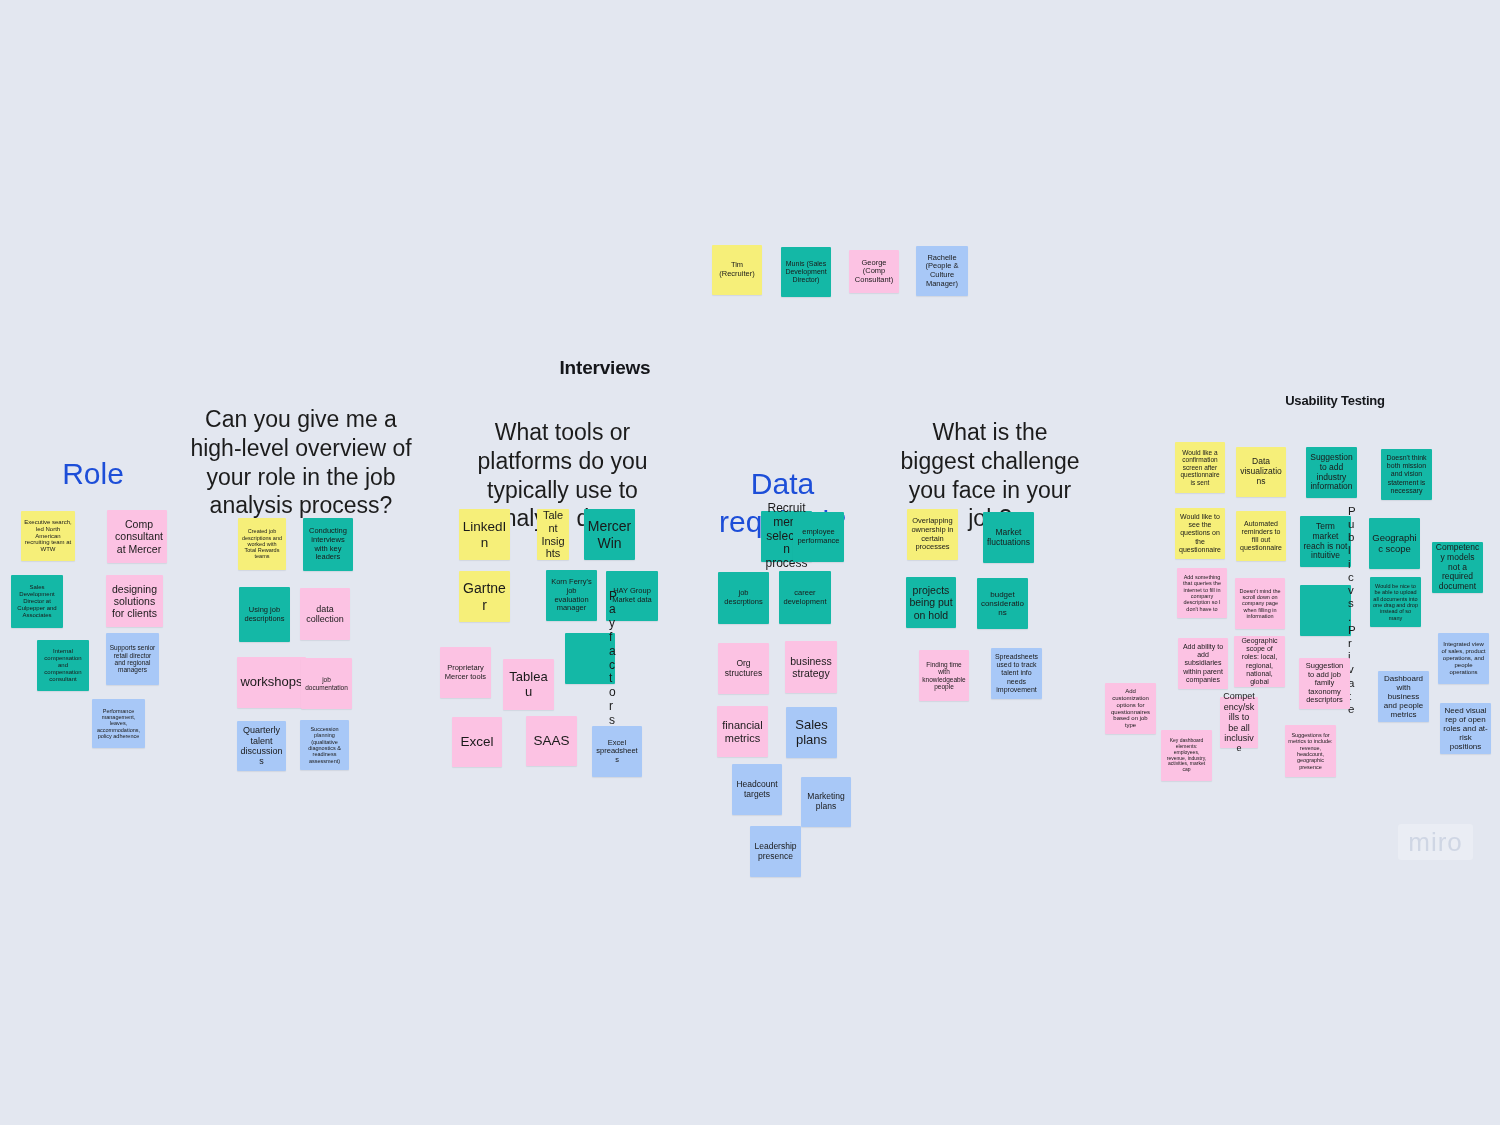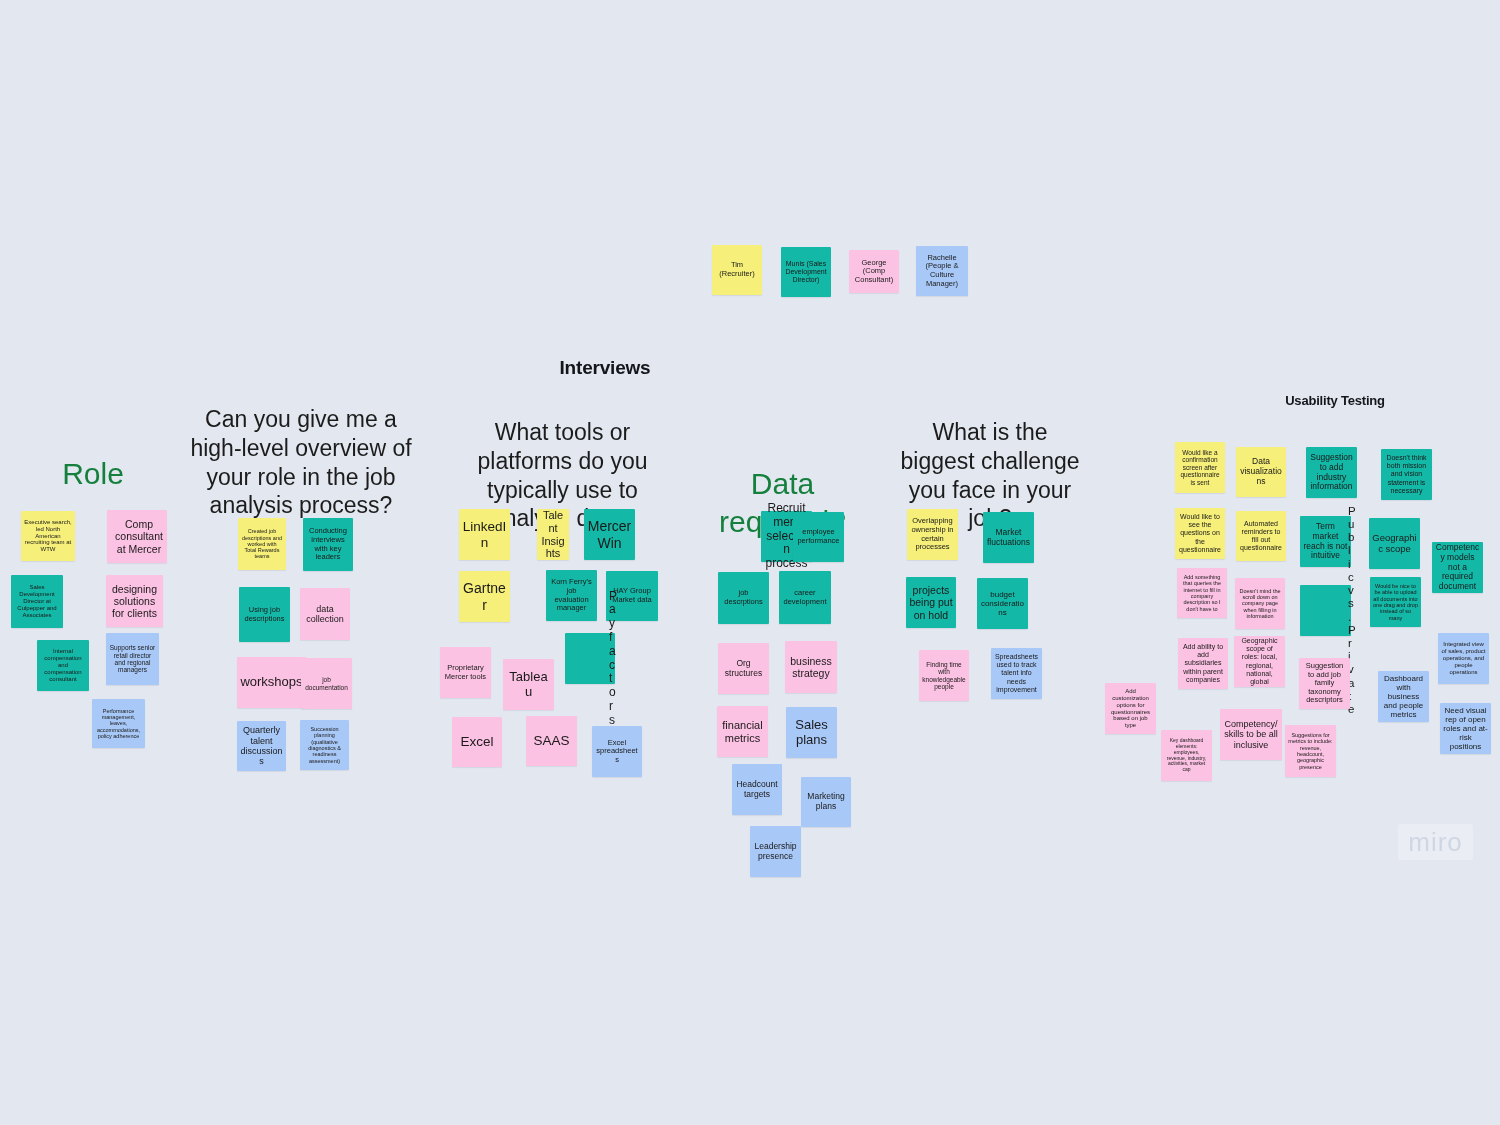--- a/index.html
+++ b/index.html
@@ -56,21 +56,21 @@
     letter-spacing: -0.2px;
   }
   .q-title {
     font-size: 23px;
     font-weight: 400;
     color: #1c1c1c;
   }
   .big-title {
     font-size: 30px;
     font-weight: 400;
-    color: #15803d;
+    color: #1d4ed8;
   }
   .watermark {
     position: absolute;
     display: flex;
     align-items: center;
     justify-content: center;
     color: #cfd6e4;
     font-size: 26px;
     letter-spacing: 1px;
     background: rgba(255,255,255,0.25);
@@ -297,21 +297,21 @@
   <div class="note c-pink" style="left:1299px;top:658px;width:51px;height:51px;font-size:7.5px;">
     <span>Suggestion to add job family taxonomy descriptors</span>
   </div>
   <div class="note c-blue" style="left:1438px;top:633px;width:51px;height:51px;font-size:6px;">
     <span>Integrated view of sales, product operations, and people operations</span>
   </div>
 
   <div class="note c-pink" style="left:1105px;top:683px;width:51px;height:51px;font-size:6px;">
     <span>Add customization options for questionnaires based on job type</span>
   </div>
-  <div class="note c-pink" style="left:1220px;top:697px;width:62px;height:51px;font-size:9px;margin-top:12px;">
+  <div class="note c-pink" style="left:1220px;top:697px;width:38px;height:51px;font-size:9px;">
     <span>Competency/skills to be all inclusive</span>
   </div>
   <div class="note c-blue" style="left:1378px;top:671px;width:51px;height:51px;font-size:8px;">
     <span>Dashboard with business and people metrics</span>
   </div>
   <div class="note c-blue" style="left:1440px;top:703px;width:51px;height:51px;font-size:8px;">
     <span>Need visual rep of open roles and at-risk positions</span>
   </div>
   <div class="note c-pink" style="left:1161px;top:730px;width:51px;height:51px;font-size:5px;">
     <span>Key dashboard elements: employees, revenue, industry, activities, market cap</span>

